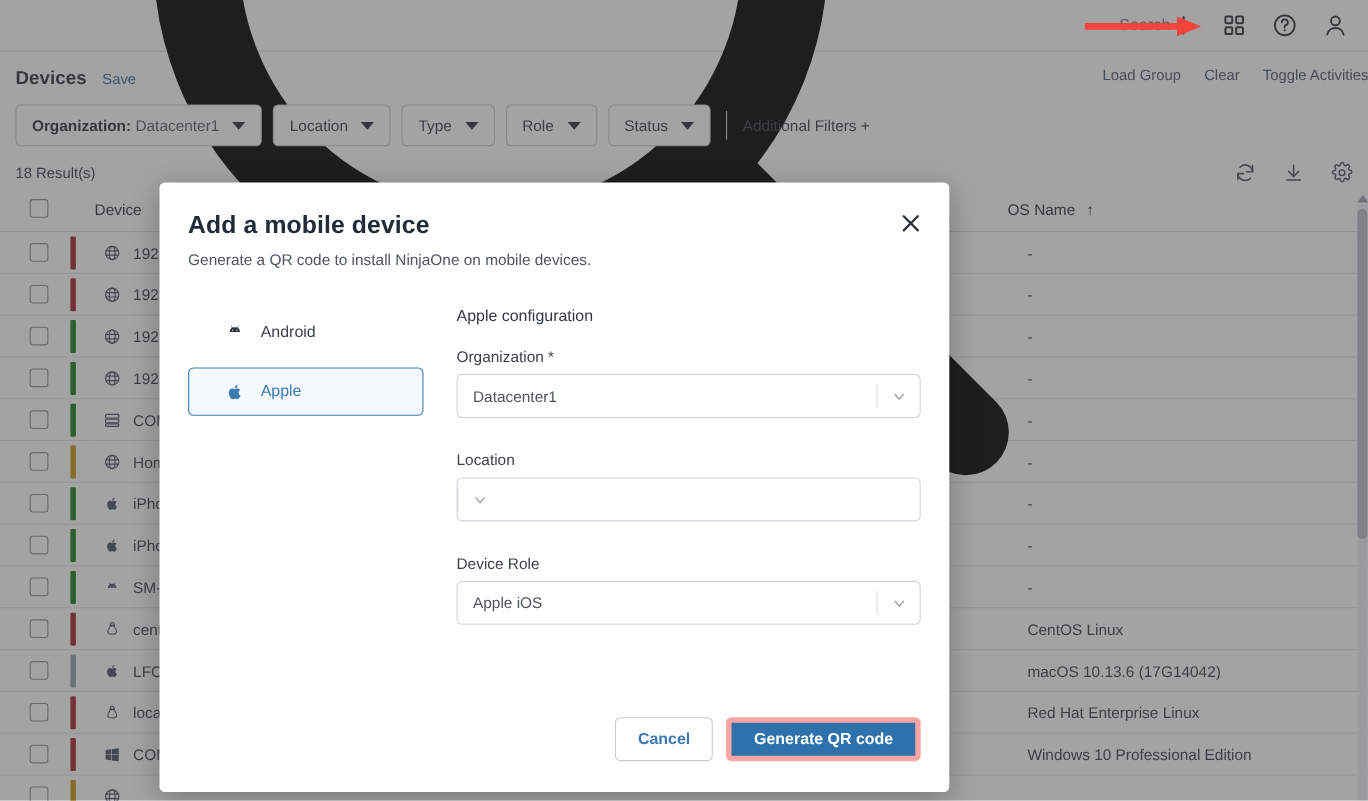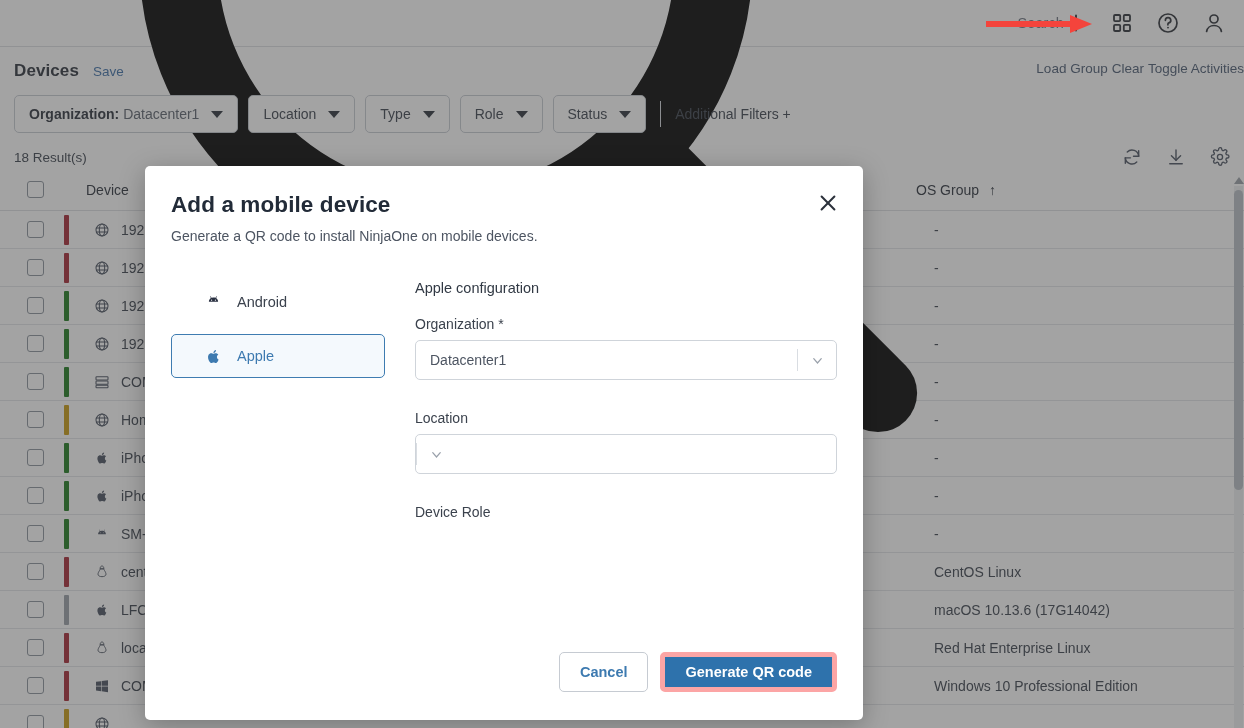--- a/index.html
+++ b/index.html
@@ -25,21 +25,21 @@
   }
   .topbar-icons { display: flex; align-items: center; gap: 22px; padding-right: 4px; }
   .topbar-icons .ic { width: 24px; height: 24px; display: block; color: #2b2f36; }
 
   .subhead { padding: 14px 14px 0 14px; position: relative; }
   .subhead-row { display: flex; align-items: baseline; }
   .page-title { font-size: 17px; font-weight: 700; color: #2b313b; letter-spacing: .1px; }
   .save-link { font-size: 13.5px; color: #3d6fa8; margin-left: 14px; }
   .head-right {
     position: absolute; right: 0px; top: 14px;
-    display: flex; gap: 4px; font-size: 13.5px; color: #4a5a72;
+    display: flex; gap: 21px; font-size: 13.5px; color: #4a5a72;
     white-space: nowrap;
   }
 
   .filters { display: flex; align-items: center; gap: 10px; padding: 14px 14px 0 14px; }
   .chip {
     height: 38px; border: 1px solid #c6cbd2; border-radius: 5px;
     background: #fff; display: flex; align-items: center; gap: 12px;
     padding: 0 14px; font-size: 14px; color: #3b424d;
   }
   .chip .lbl-strong { font-weight: 700; color: #2b313b; }
@@ -261,21 +261,21 @@
           <col class="col-os">
         </colgroup>
       <thead>
         <tr>
           <th>
               <span class="cb"></span>
             </th>
           <th></th>
           <th class="th-dev">Device</th>
           <th class="th-os">
-            <span>OS Group</span><span class="sort-arrow">↑</span>
+            <span>OS Name</span><span class="sort-arrow">↑</span>
           </th>
         </tr>
       </thead>
       <tbody>
           <tr>
             <td>
               <span class="cb"></span>
             </td>
             <td>
               <span class="statusbar" style="background:#a62633"></span>
@@ -636,20 +636,29 @@
             <span class="chev">
               <svg viewBox="0 0 24 24" fill="none" stroke="currentColor" stroke-width="2" stroke-linecap="round">
                   <polyline points="6,9 12,16 18,9"></polyline>
                 </svg>
             </span>
           </div>
         </div>
 
         <div class="field">
           <div class="field-label">Device Role</div>
+          <div class="select">
+            <span class="val">Apple iOS</span>
+            <span class="sep"></span>
+            <span class="chev">
+              <svg viewBox="0 0 24 24" fill="none" stroke="currentColor" stroke-width="2" stroke-linecap="round">
+                  <polyline points="6,9 12,16 18,9"></polyline>
+                </svg>
+            </span>
+          </div>
         </div>
       </div>
     </div>
 
     <div class="modal-foot">
       <div class="btn btn-cancel">Cancel</div>
       <div class="btn btn-primary">Generate QR code</div>
     </div>
   </div>
 </div>

